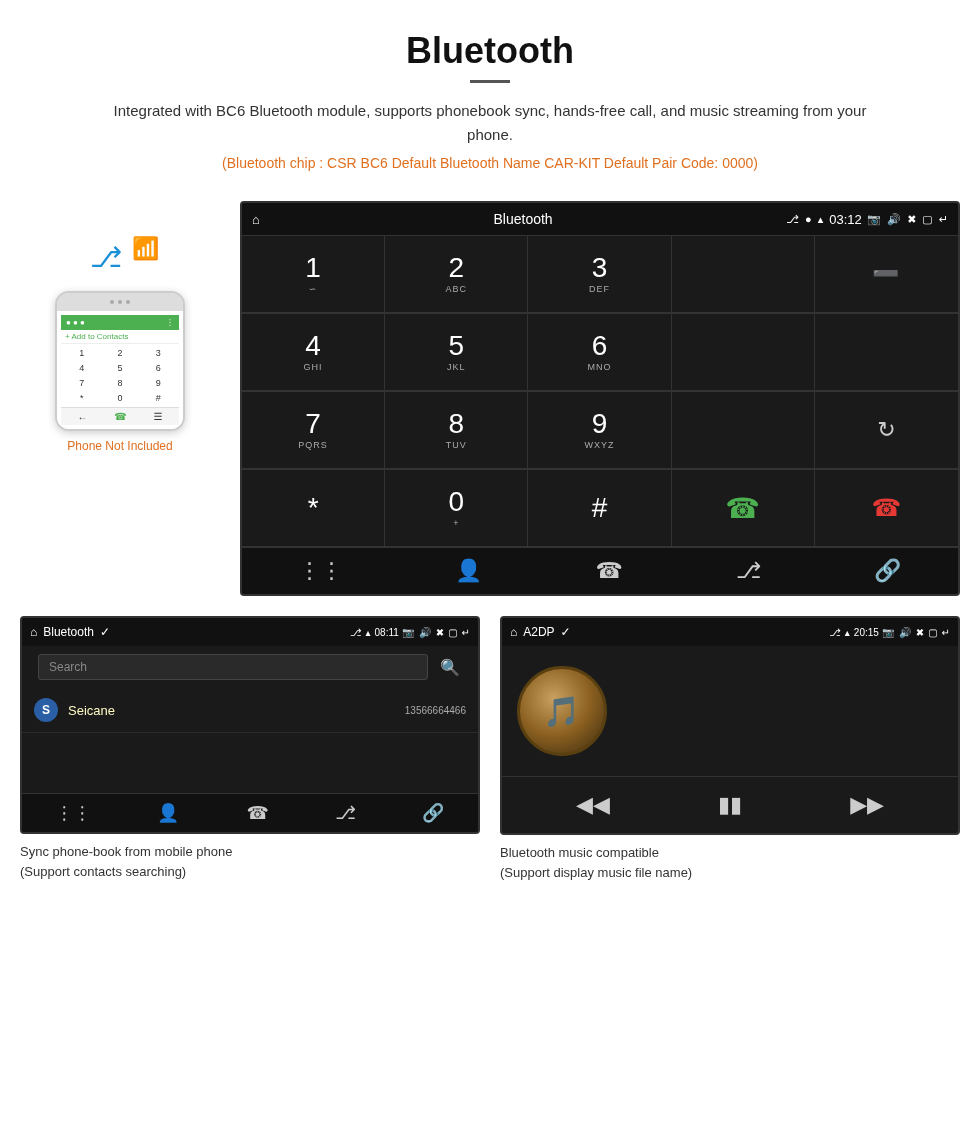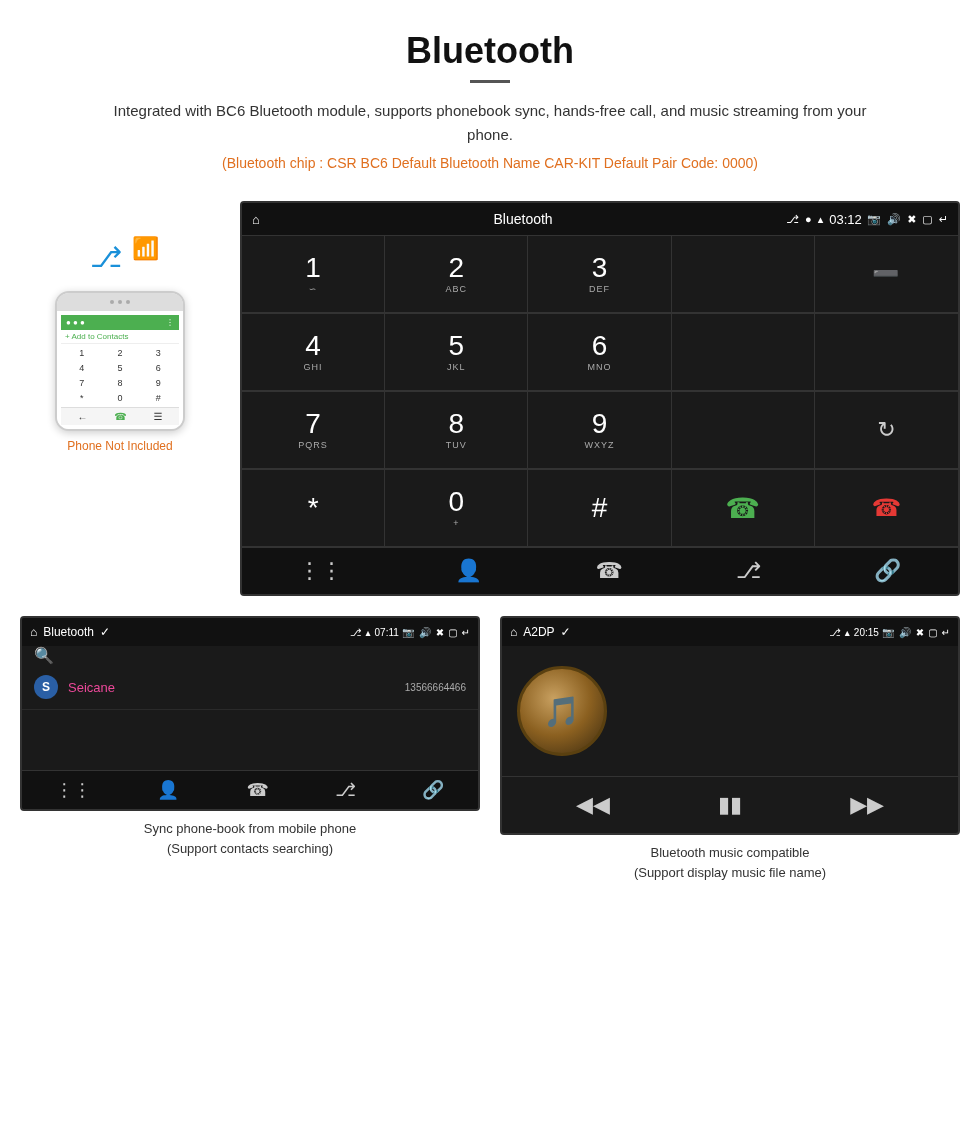--- a/index.html
+++ b/index.html
@@ -263,21 +263,21 @@
       gap: 20px;
       padding: 0 20px;
       margin-bottom: 20px;
     }
     .bottom-screen-item {
       flex: 1;
       display: flex;
       flex-direction: column;
     }
     .bottom-caption {
-      text-align: center;
+      text-align: left;
       font-size: 13px;
       color: #333;
       margin-top: 8px;
       line-height: 1.5;
     }
 
     
     .phonebook-screen {
       background: #1a1a1a;
       border-radius: 4px;
@@ -340,21 +340,21 @@
       border-radius: 50%;
       display: flex;
       align-items: center;
       justify-content: center;
       color: #fff;
       font-size: 12px;
       font-weight: bold;
       margin-right: 10px;
     }
     .contact-name {
-      color: #ec4899;
+      color: #fef9c3;
       font-size: 13px;
       flex: 1;
     }
     .contact-number {
       color: #aaa;
       font-size: 10px;
     }
     .phonebook-bottom-nav {
       background: #111;
       display: flex;
@@ -645,30 +645,31 @@
 
       <div class="phonebook-status">
         <div class="phonebook-status-left">
           <span>⌂</span>
           <span>Bluetooth</span>
           <span>✓</span>
         </div>
         <div class="phonebook-status-right">
           <span>⎇</span>
           <span>▴</span>
-          <span>07:11</span>
+          <span>08:11</span>
           <span>📷</span>
           <span>🔊</span>
           <span>✖</span>
           <span>▢</span>
           <span>↵</span>
         </div>
       </div>
 
       <div class="phonebook-search-row">
+        <span class="phonebook-search">Search</span>
         <span class="phonebook-search-icon">🔍</span>
       </div>
 
       <div class="phonebook-contact">
         <div class="contact-initial">S</div>
         <span class="contact-name">Seicane</span>
         <span class="contact-number">13566664466</span>
       </div>
       <div style="height: 60px;"></div>
 

